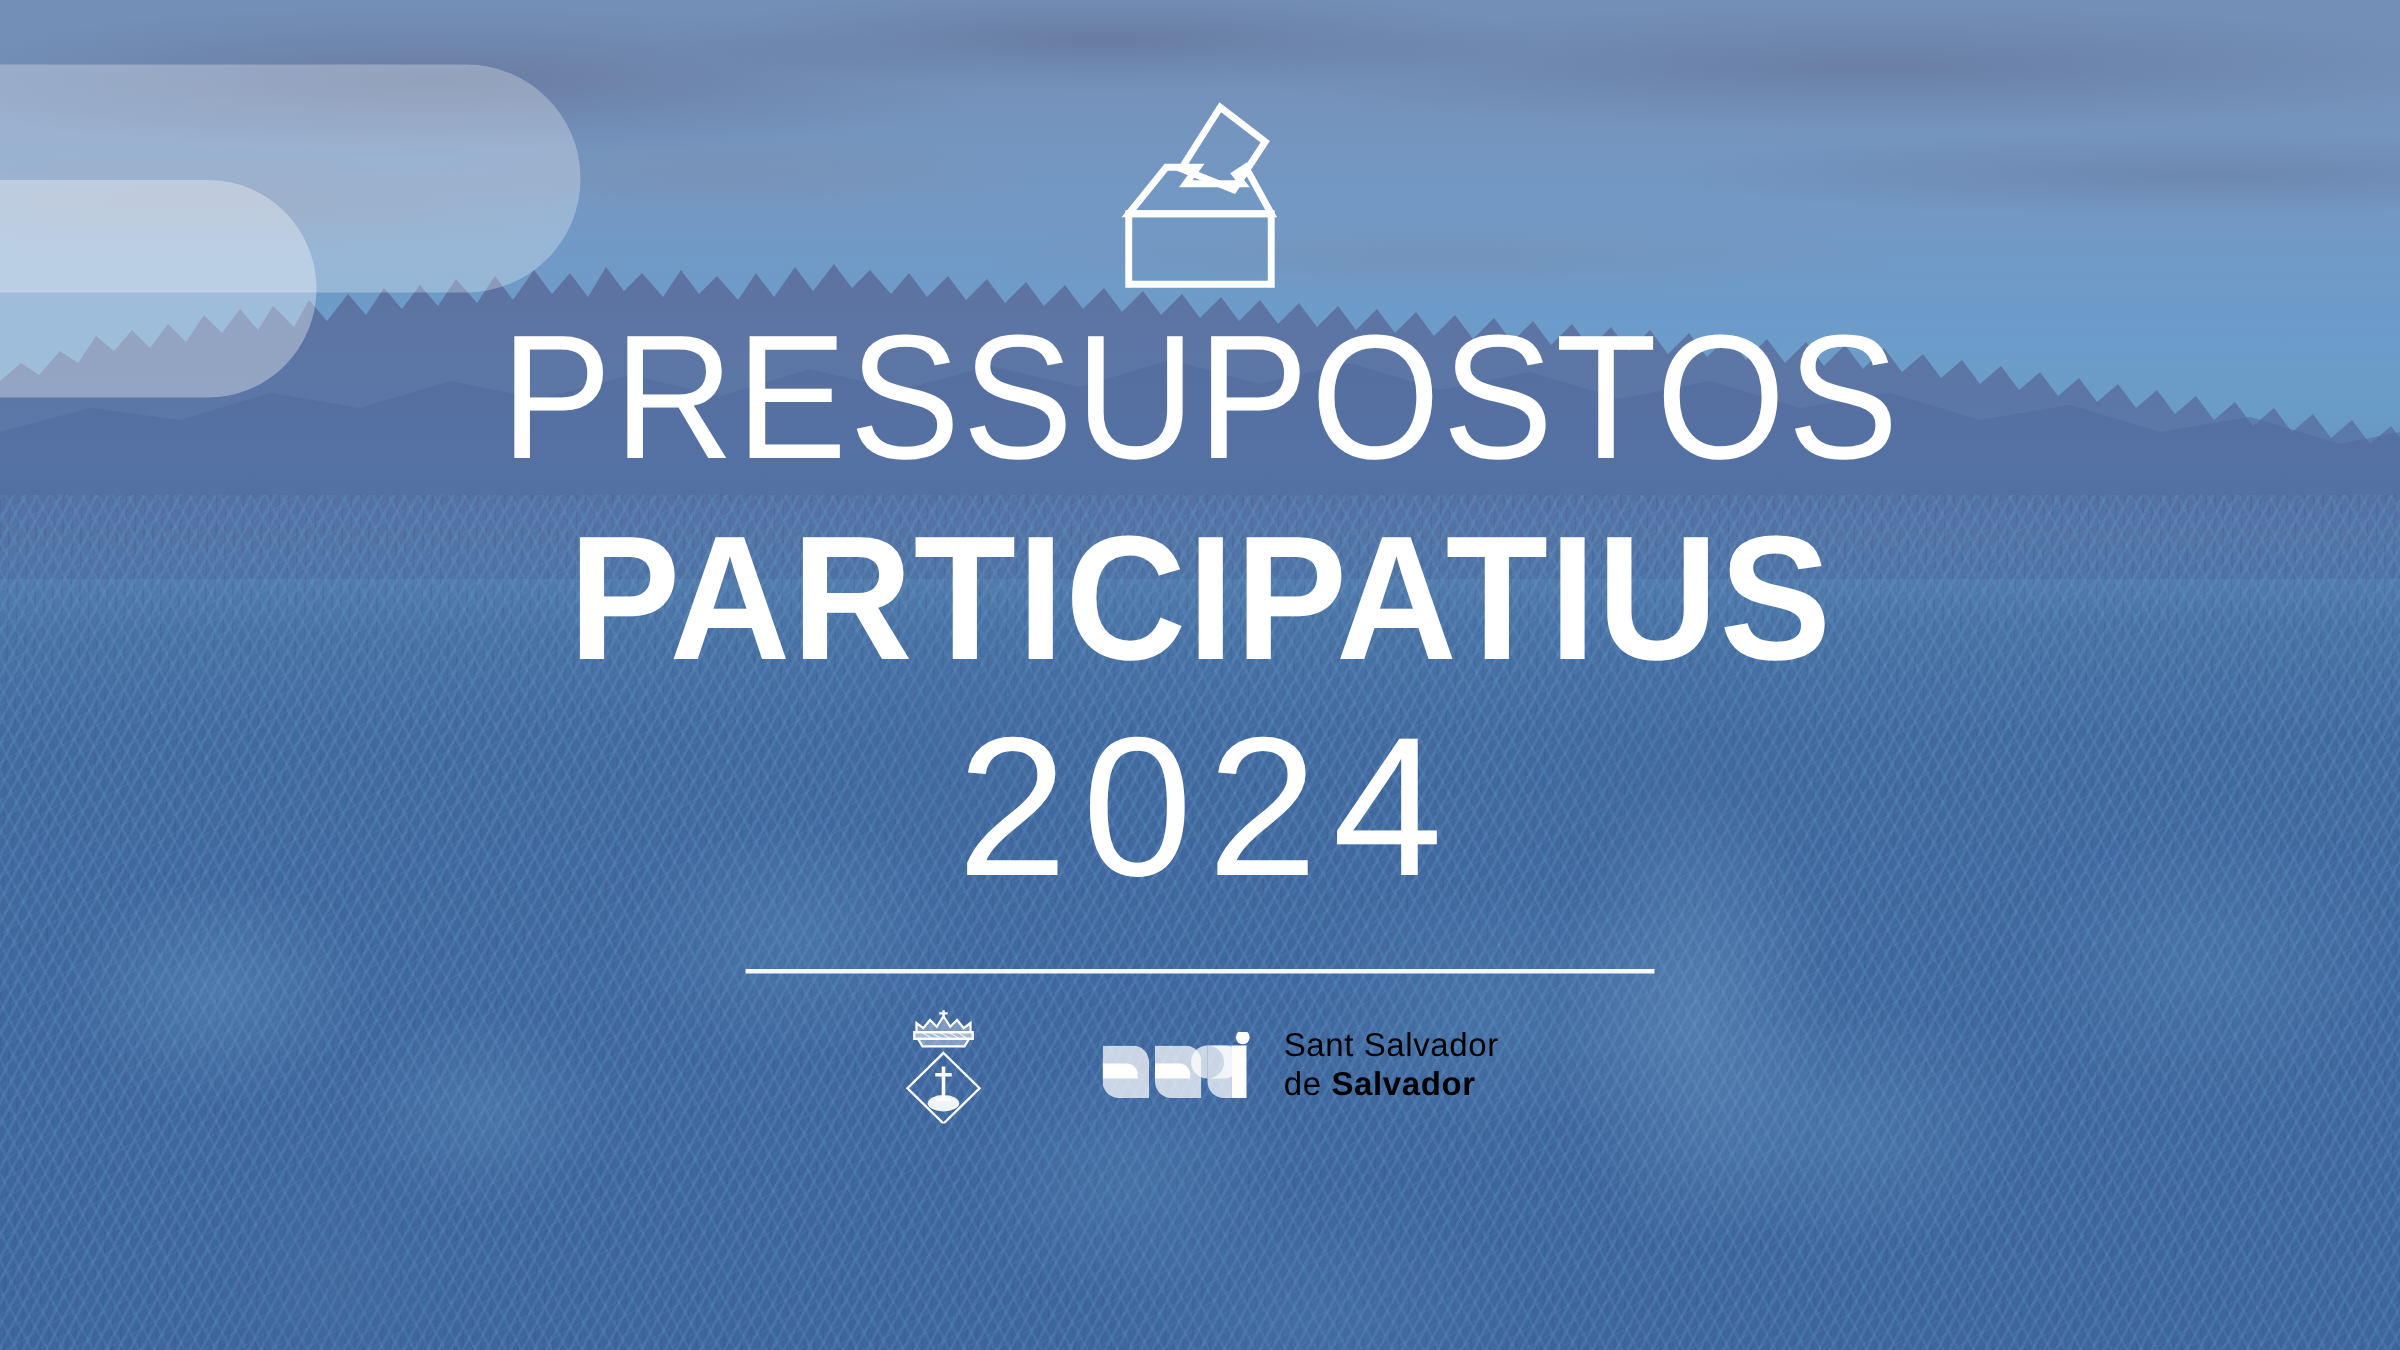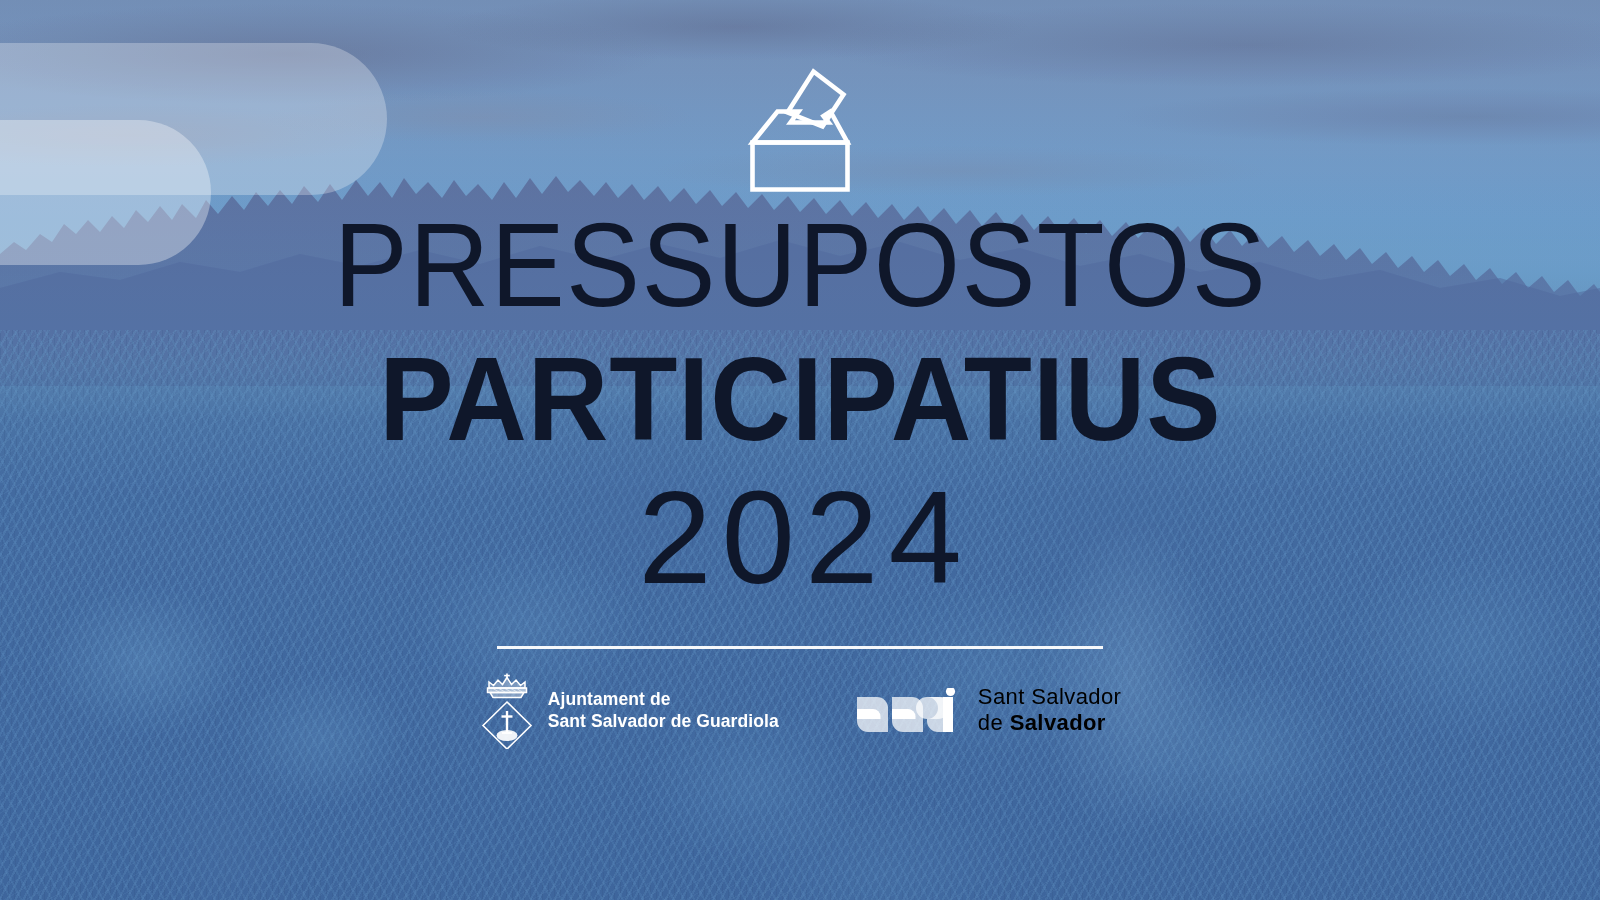--- a/index.html
+++ b/index.html
@@ -131,21 +131,21 @@
   }
 
   .ballot-icon {
     margin-top: 66px;
     width: 112px;
     height: 126px;
   }
 
   .titles {
     text-align: center;
-    color: #0f172a;
+    color: #ffffff;
     margin-top: 14px;
     line-height: 1;
   }
   .title-line1 {
     display: block;
     font-size: 118px;
     font-weight: 300;
     letter-spacing: 1.5px;
     transform: scaleX(0.94);
     white-space: nowrap;
@@ -303,24 +303,20 @@
           <path d="M32 17.5 L38 21" stroke-width="0.7" opacity="0.8"></path>
           <path d="M38 17.5 L43 21" stroke-width="0.7" opacity="0.8"></path>
 
           <path d="M28 31 L52 54.5 L28 78 L4 54.5 Z" stroke-width="1.6"></path>
 
           <path d="M28 40 L28 62" stroke-width="2.4"></path>
           <path d="M22.5 45.5 L33.5 45.5" stroke-width="2.4"></path>
           <ellipse cx="28" cy="64.5" rx="10.5" ry="5.5" fill="rgba(255,255,255,0.92)" stroke="none"></ellipse>
           <path d="M23 62 L33 62" stroke-width="2"></path>
         </svg>
-        <div class="ajuntament-text">
-          <div>Ajuntament de</div>
-          <div>Sant Salvador de Guardiola</div>
-        </div>
       </div>
 
       <div class="ssg">
         <svg class="ssg-mark" viewBox="0 0 108 44">
           <defs>
             <clipPath id="s1clip">
                 <path d="M0 9 H20 A11 11 0 0 1 31 20 V44 H11 A11 11 0 0 1 0 33 Z"></path>
               </clipPath>
             <clipPath id="s2clip">
                 <path d="M35 9 H55 A11 11 0 0 1 66 20 V44 H46 A11 11 0 0 1 35 33 Z"></path>

